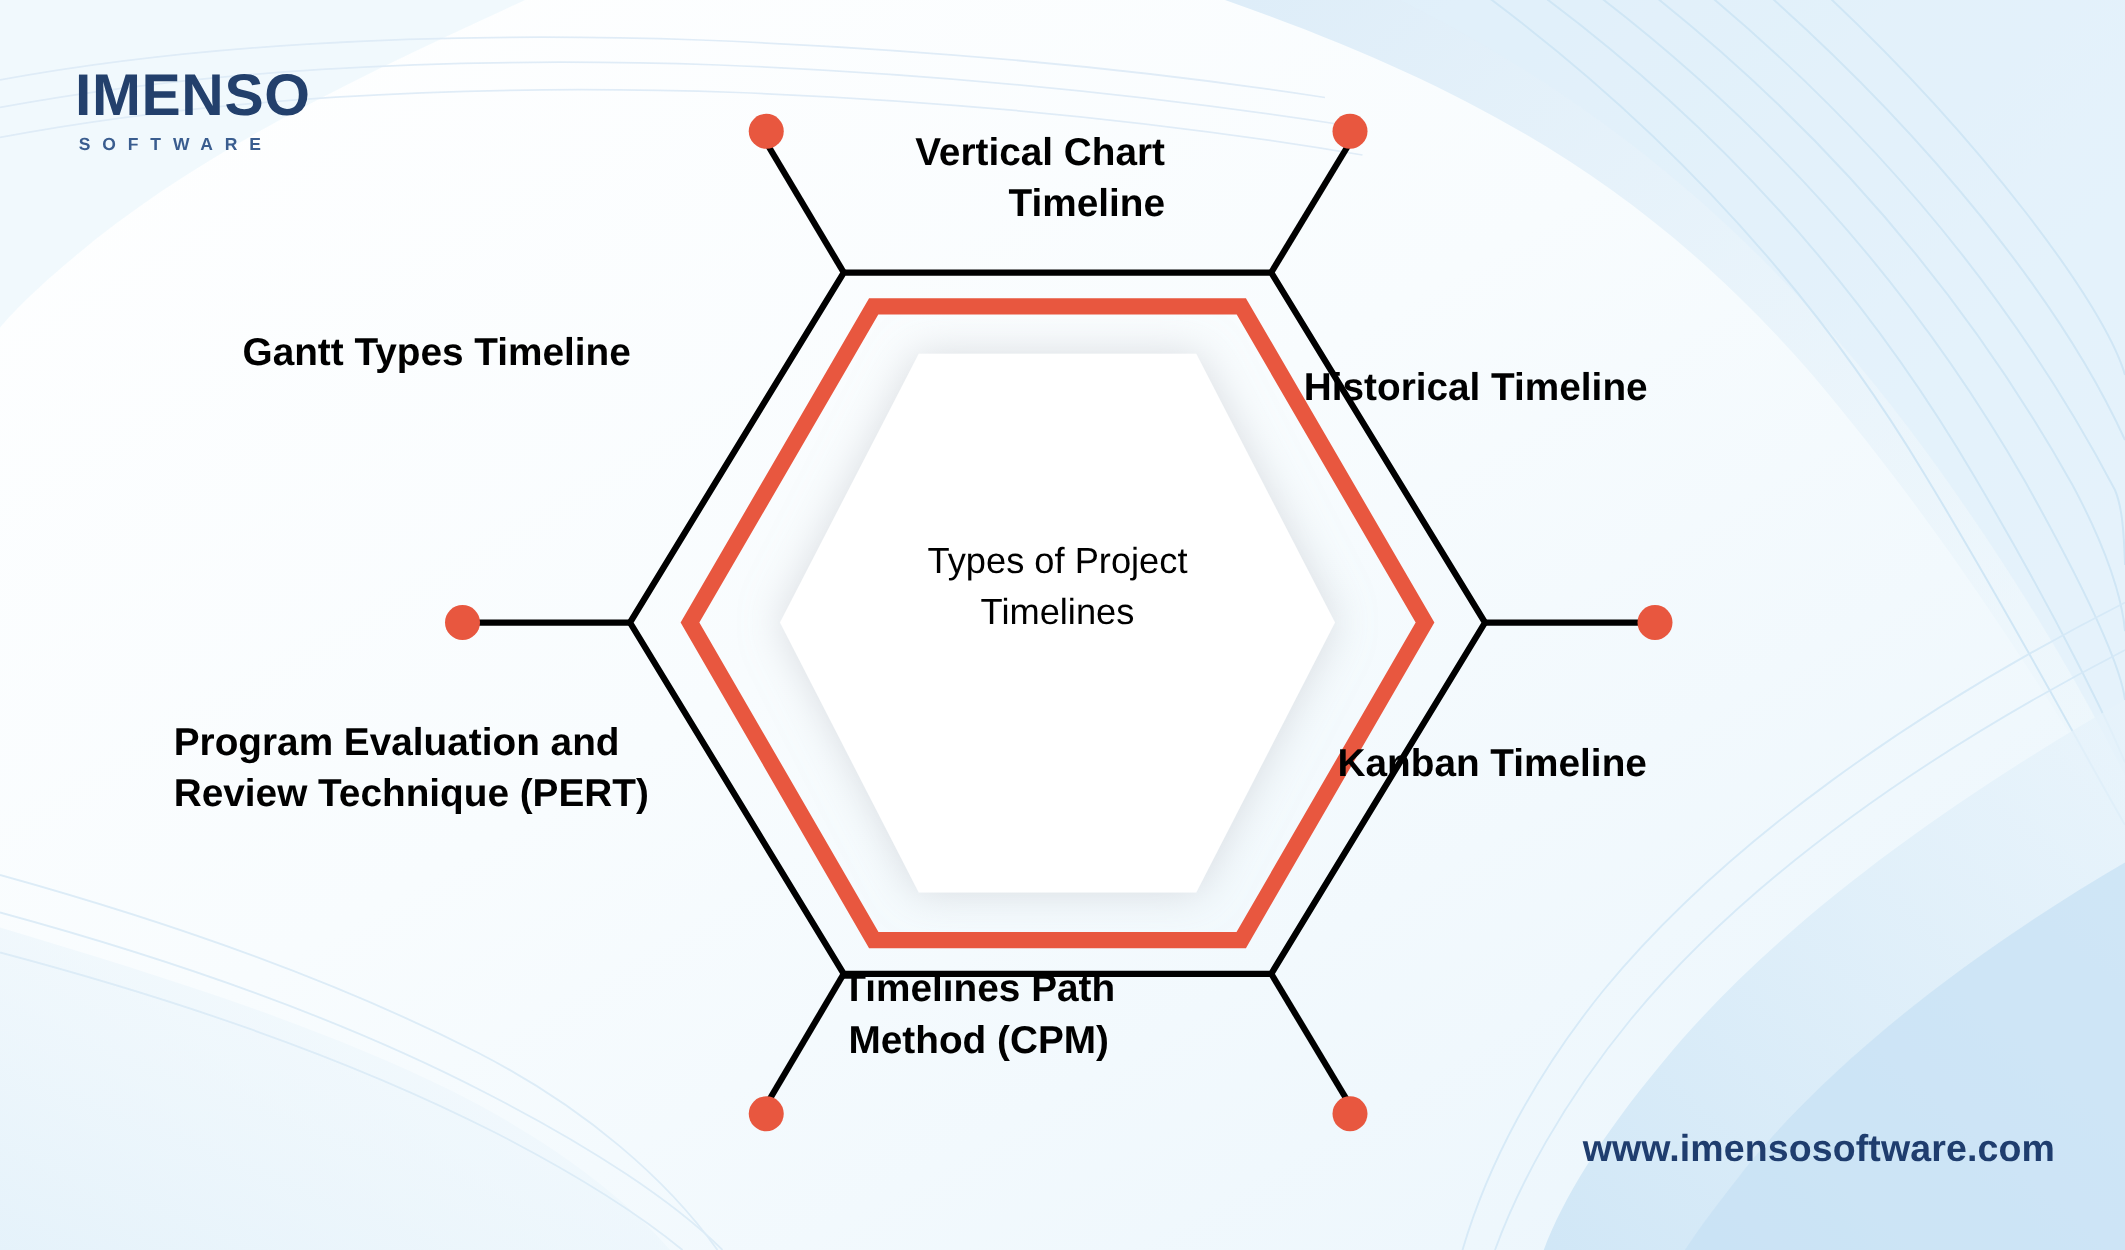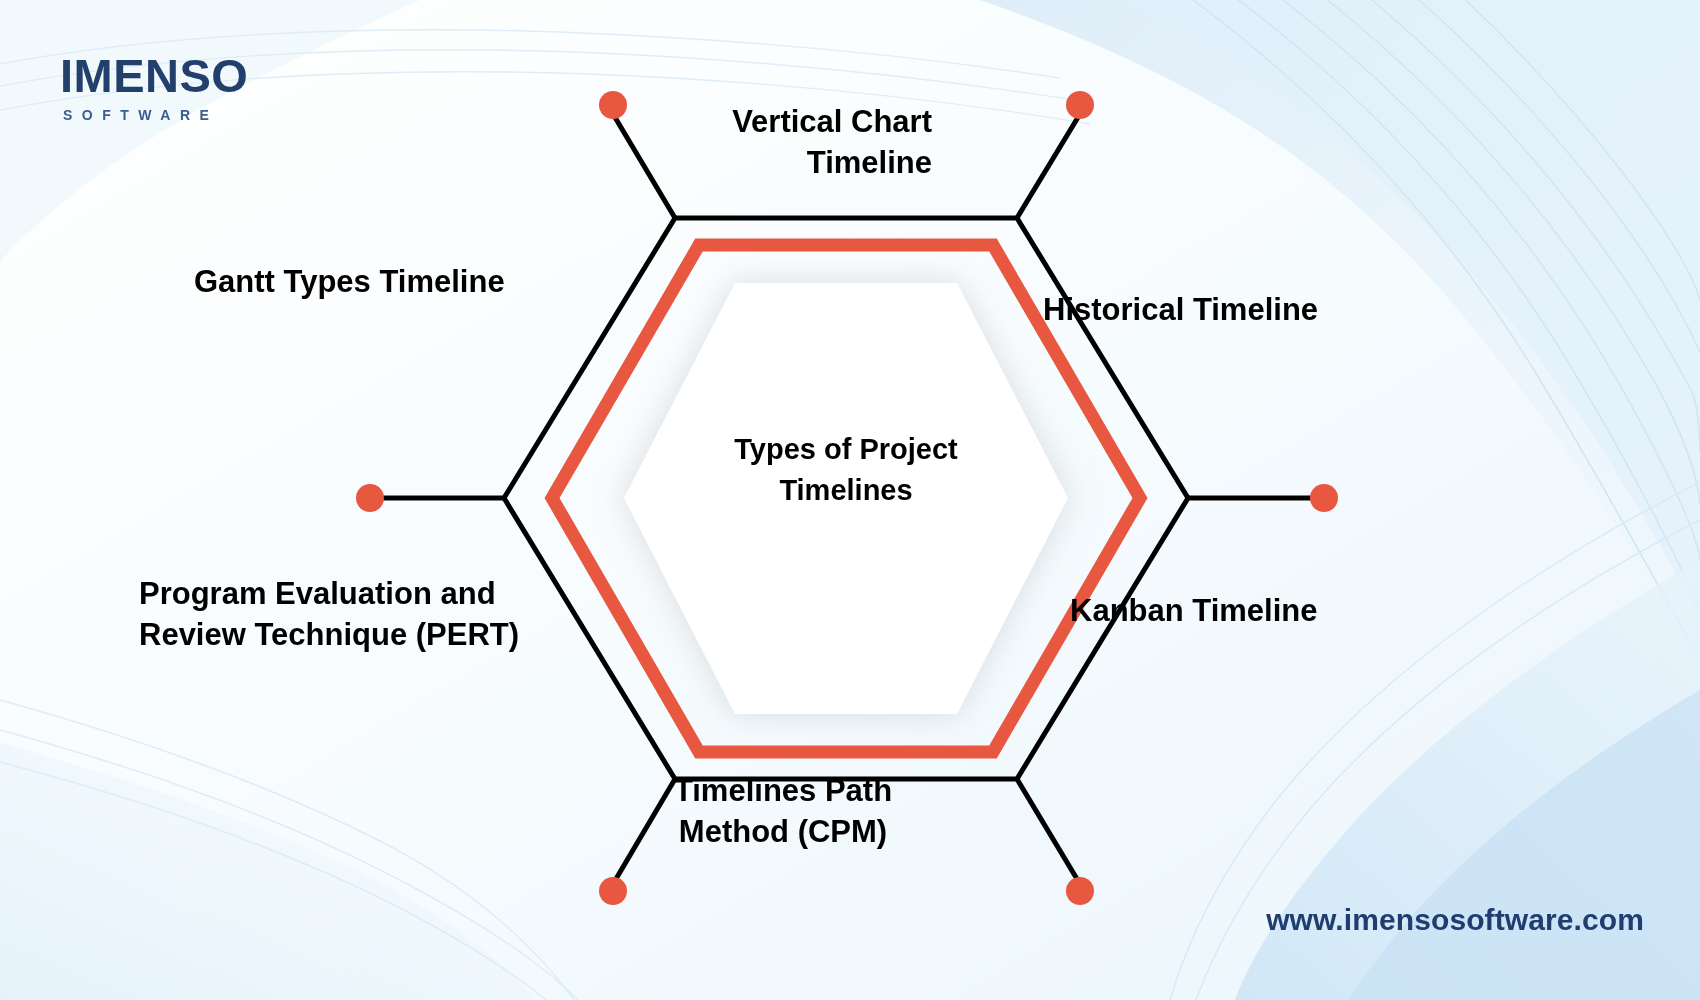--- a/index.html
+++ b/index.html
@@ -75,21 +75,21 @@
     font-weight: 700;
     line-height: 1.33;
     white-space: pre-line;
   }
   .lbl-center {
     position: absolute;
     z-index: 5;
     color: #000000;
     font-family: "Liberation Sans", sans-serif;
     font-size: 29px;
-    font-weight: 700;
+    font-weight: 400;
     line-height: 1.42;
     text-align: center;
     white-space: pre-line;
   }
 
   #label-vertical       { left: 652px;  top: 101px;  width: 280px; text-align: right; }
   #label-historical     { left: 1043px; top: 250px;  width: 330px; text-align: left; margin-top: 39px; }
   #label-kanban         { left: 1070px; top: 590px;  width: 330px; text-align: left; }
   #label-cpm            { left: 638px;  top: 770px;  width: 290px; text-align: center; }
   #label-pert           { left: 139px;  top: 573px;  width: 400px; text-align: left; }

